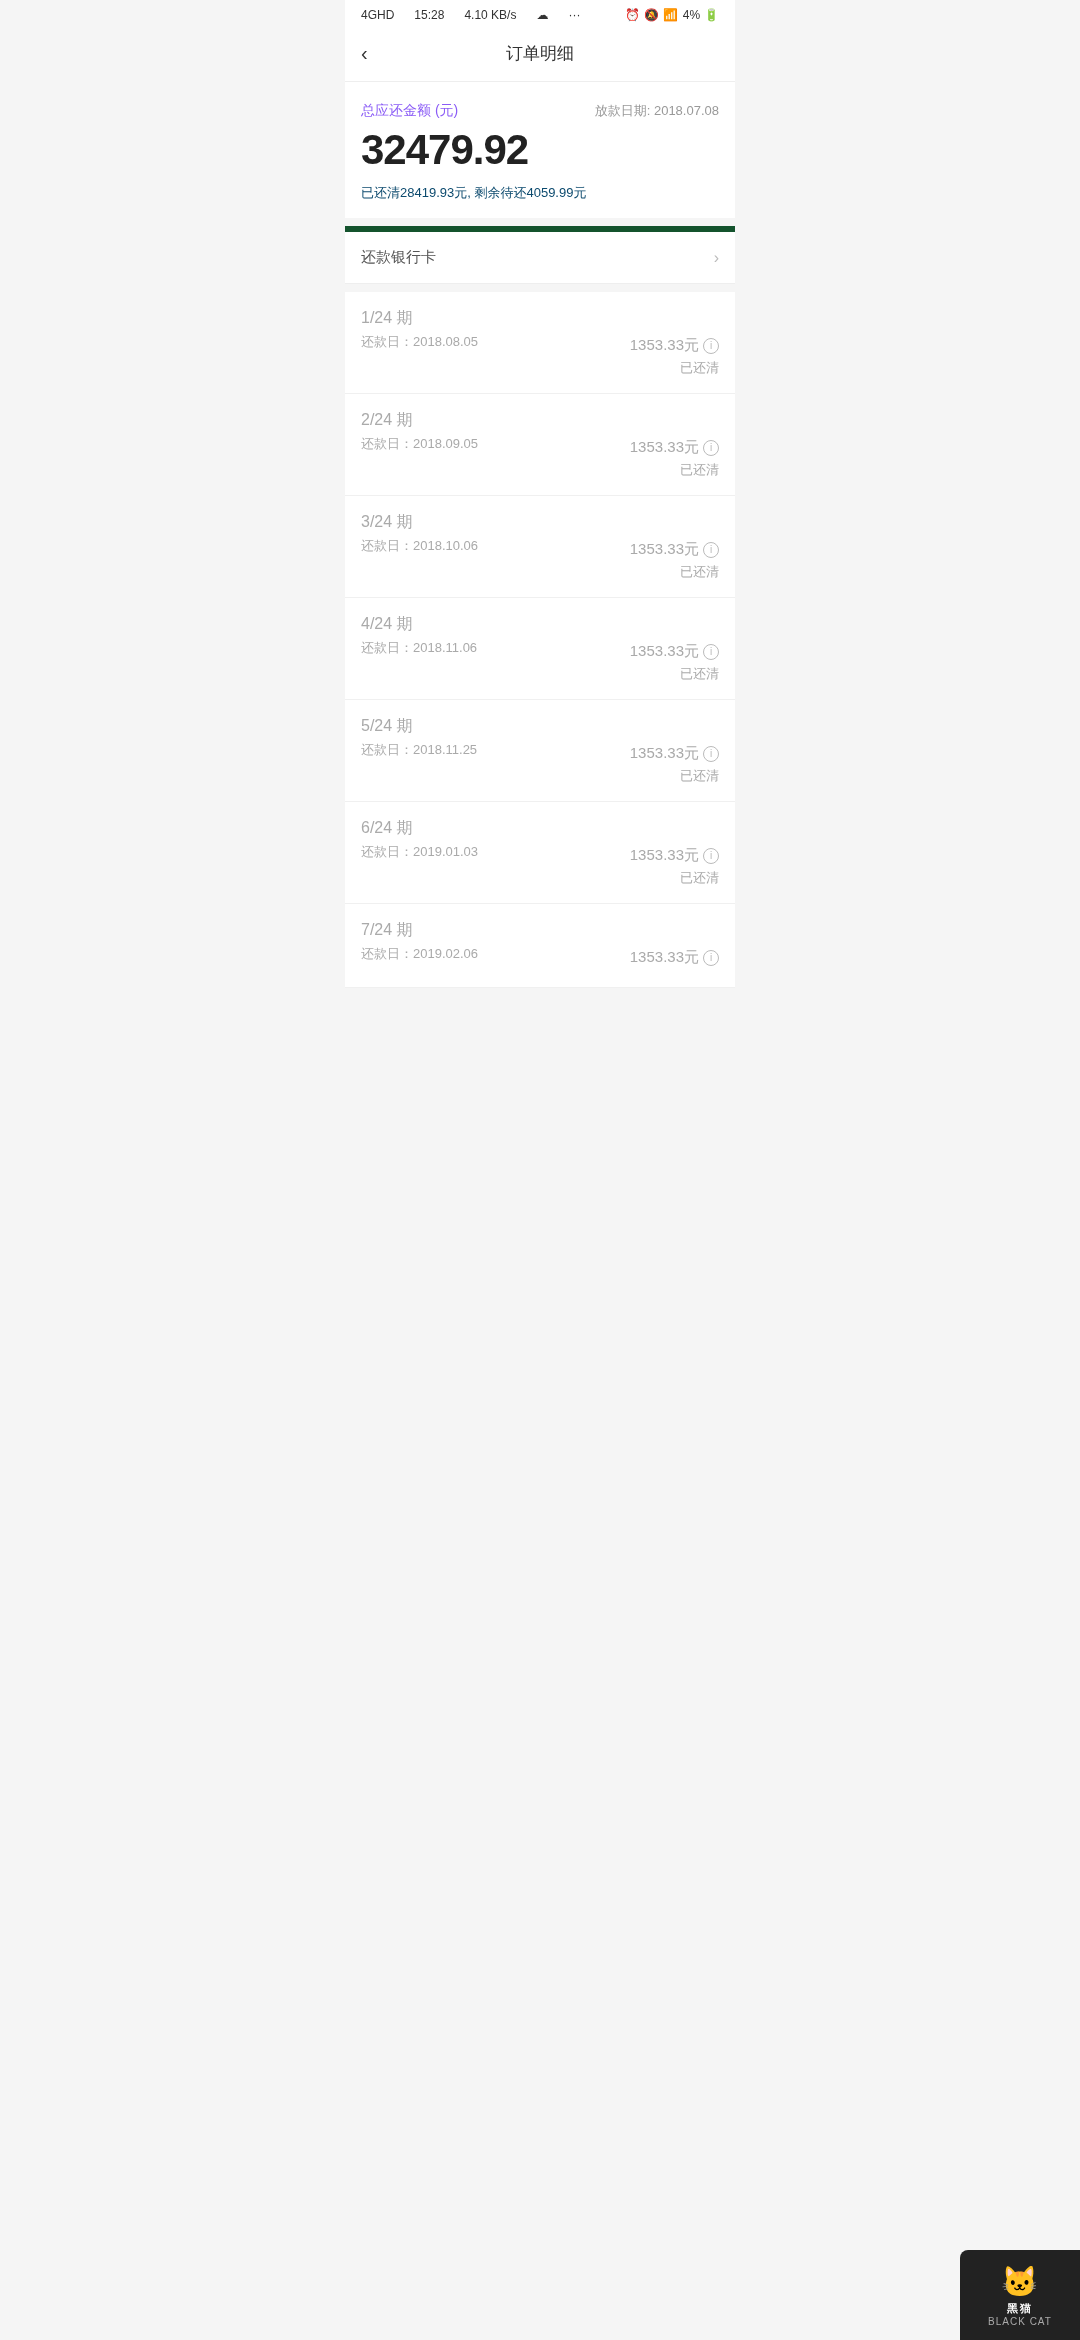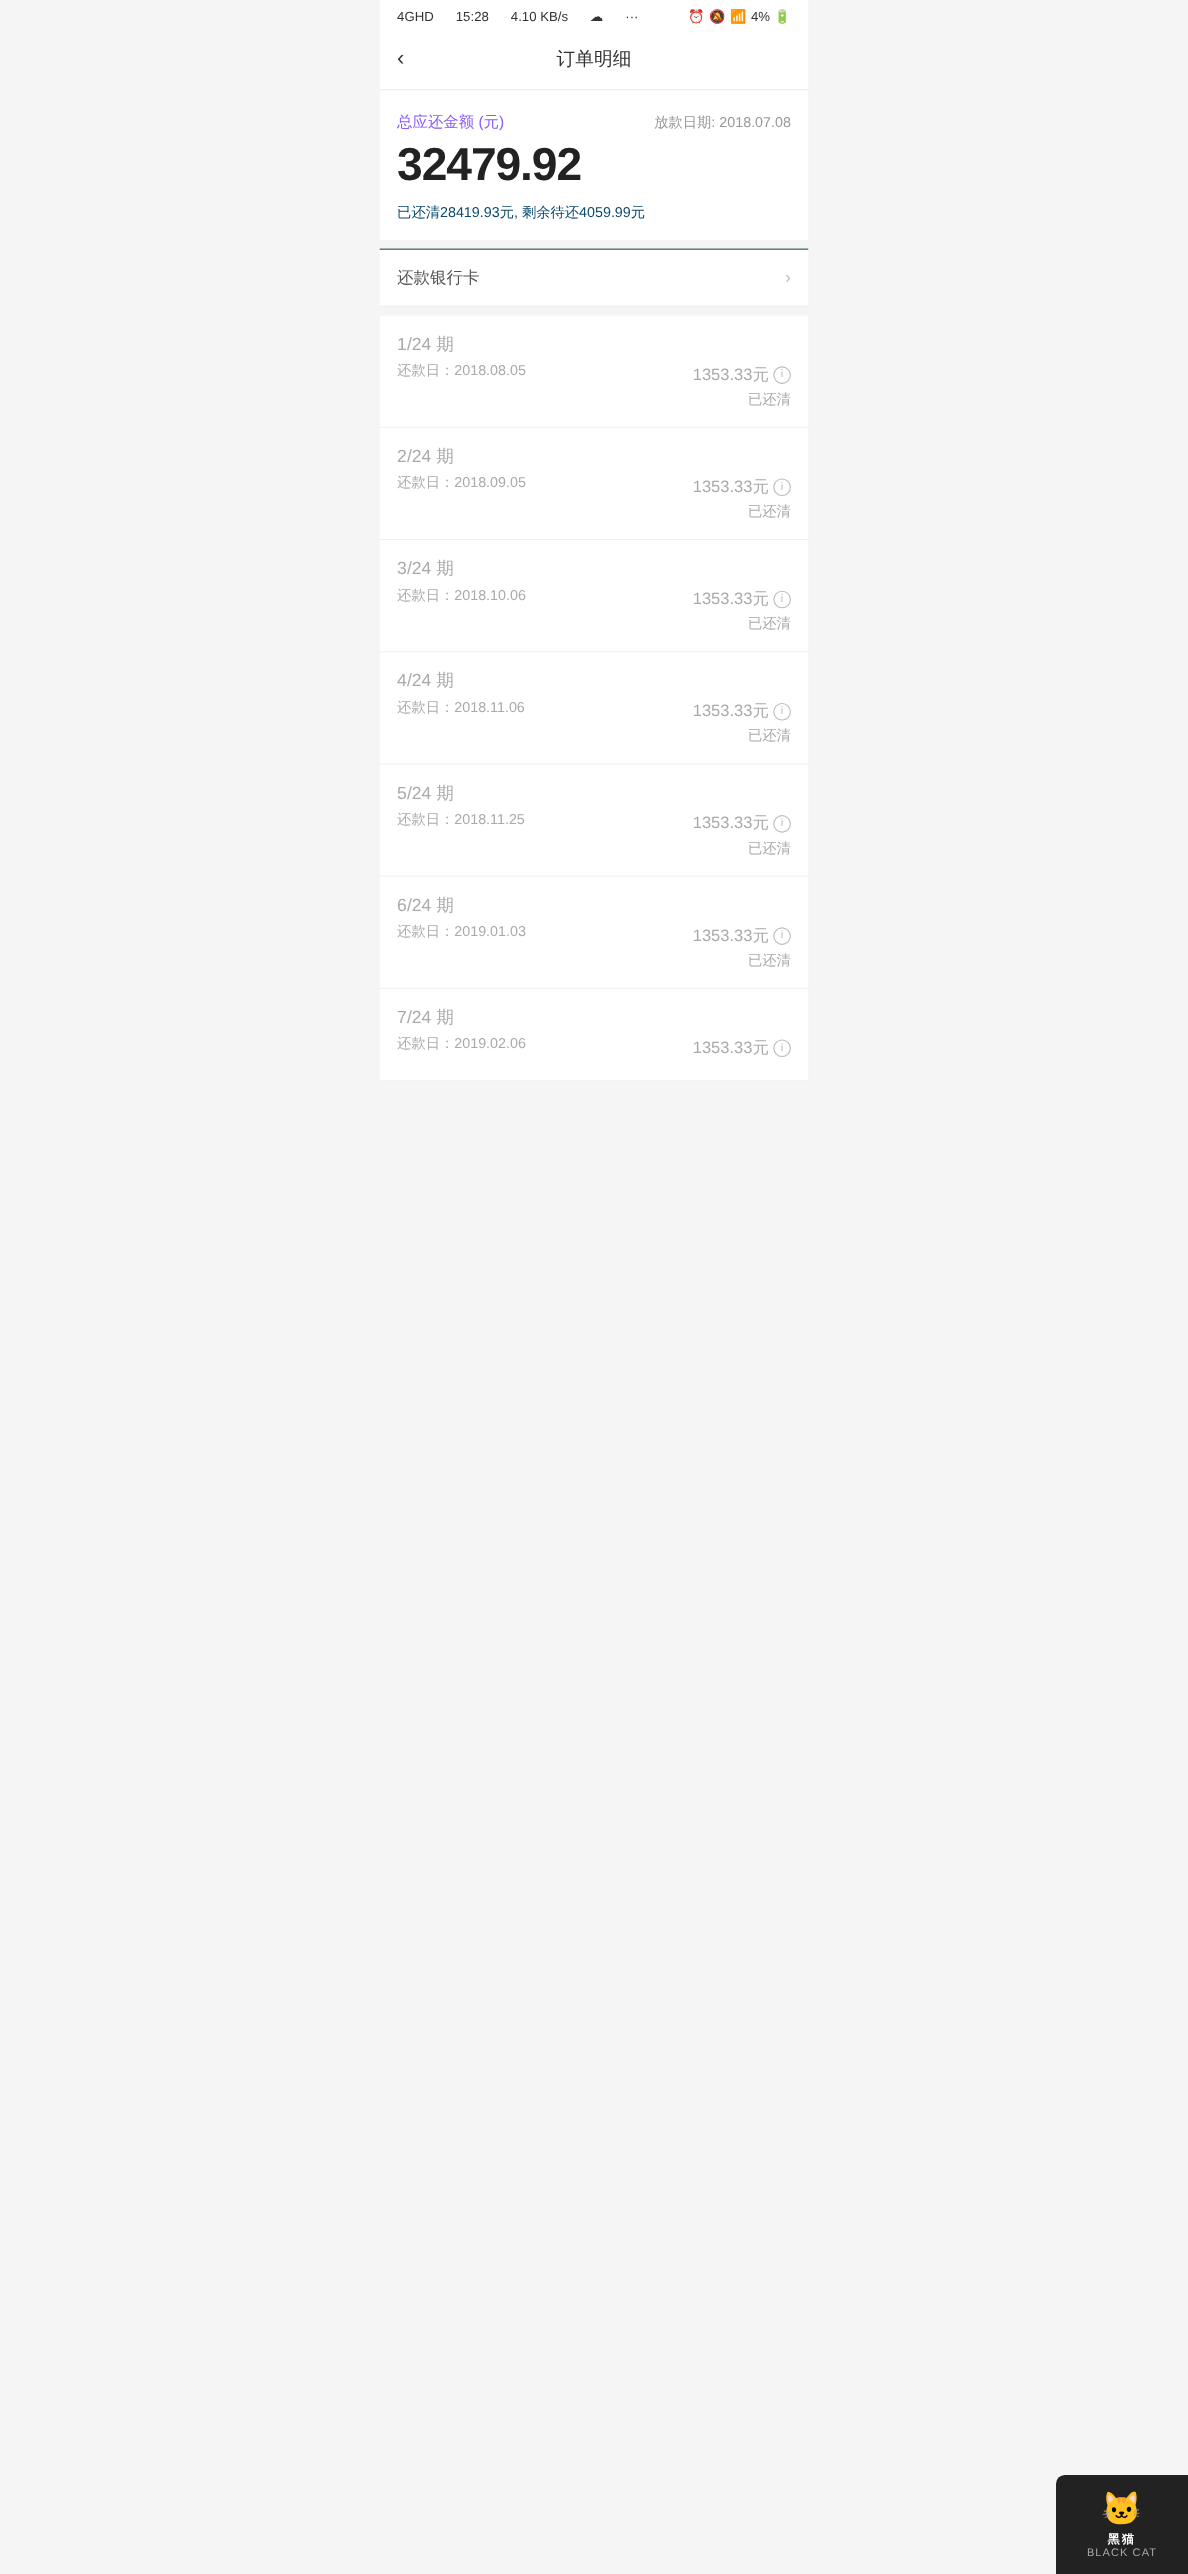--- a/index.html
+++ b/index.html
@@ -82,21 +82,21 @@
     }
 
     
     .bank-card-row {
       background: #fff;
       padding: 16px;
       display: flex;
       justify-content: space-between;
       align-items: center;
       margin-bottom: 8px;
-      border-top: 1px solid #14532d;
+      border-top: 6px solid #14532d;
       border-bottom: 1px solid #eee;
     }
     .bank-card-label {
       font-size: 15px;
       color: #555;
     }
     .chevron {
       font-size: 16px;
       color: #bbb;
     }

